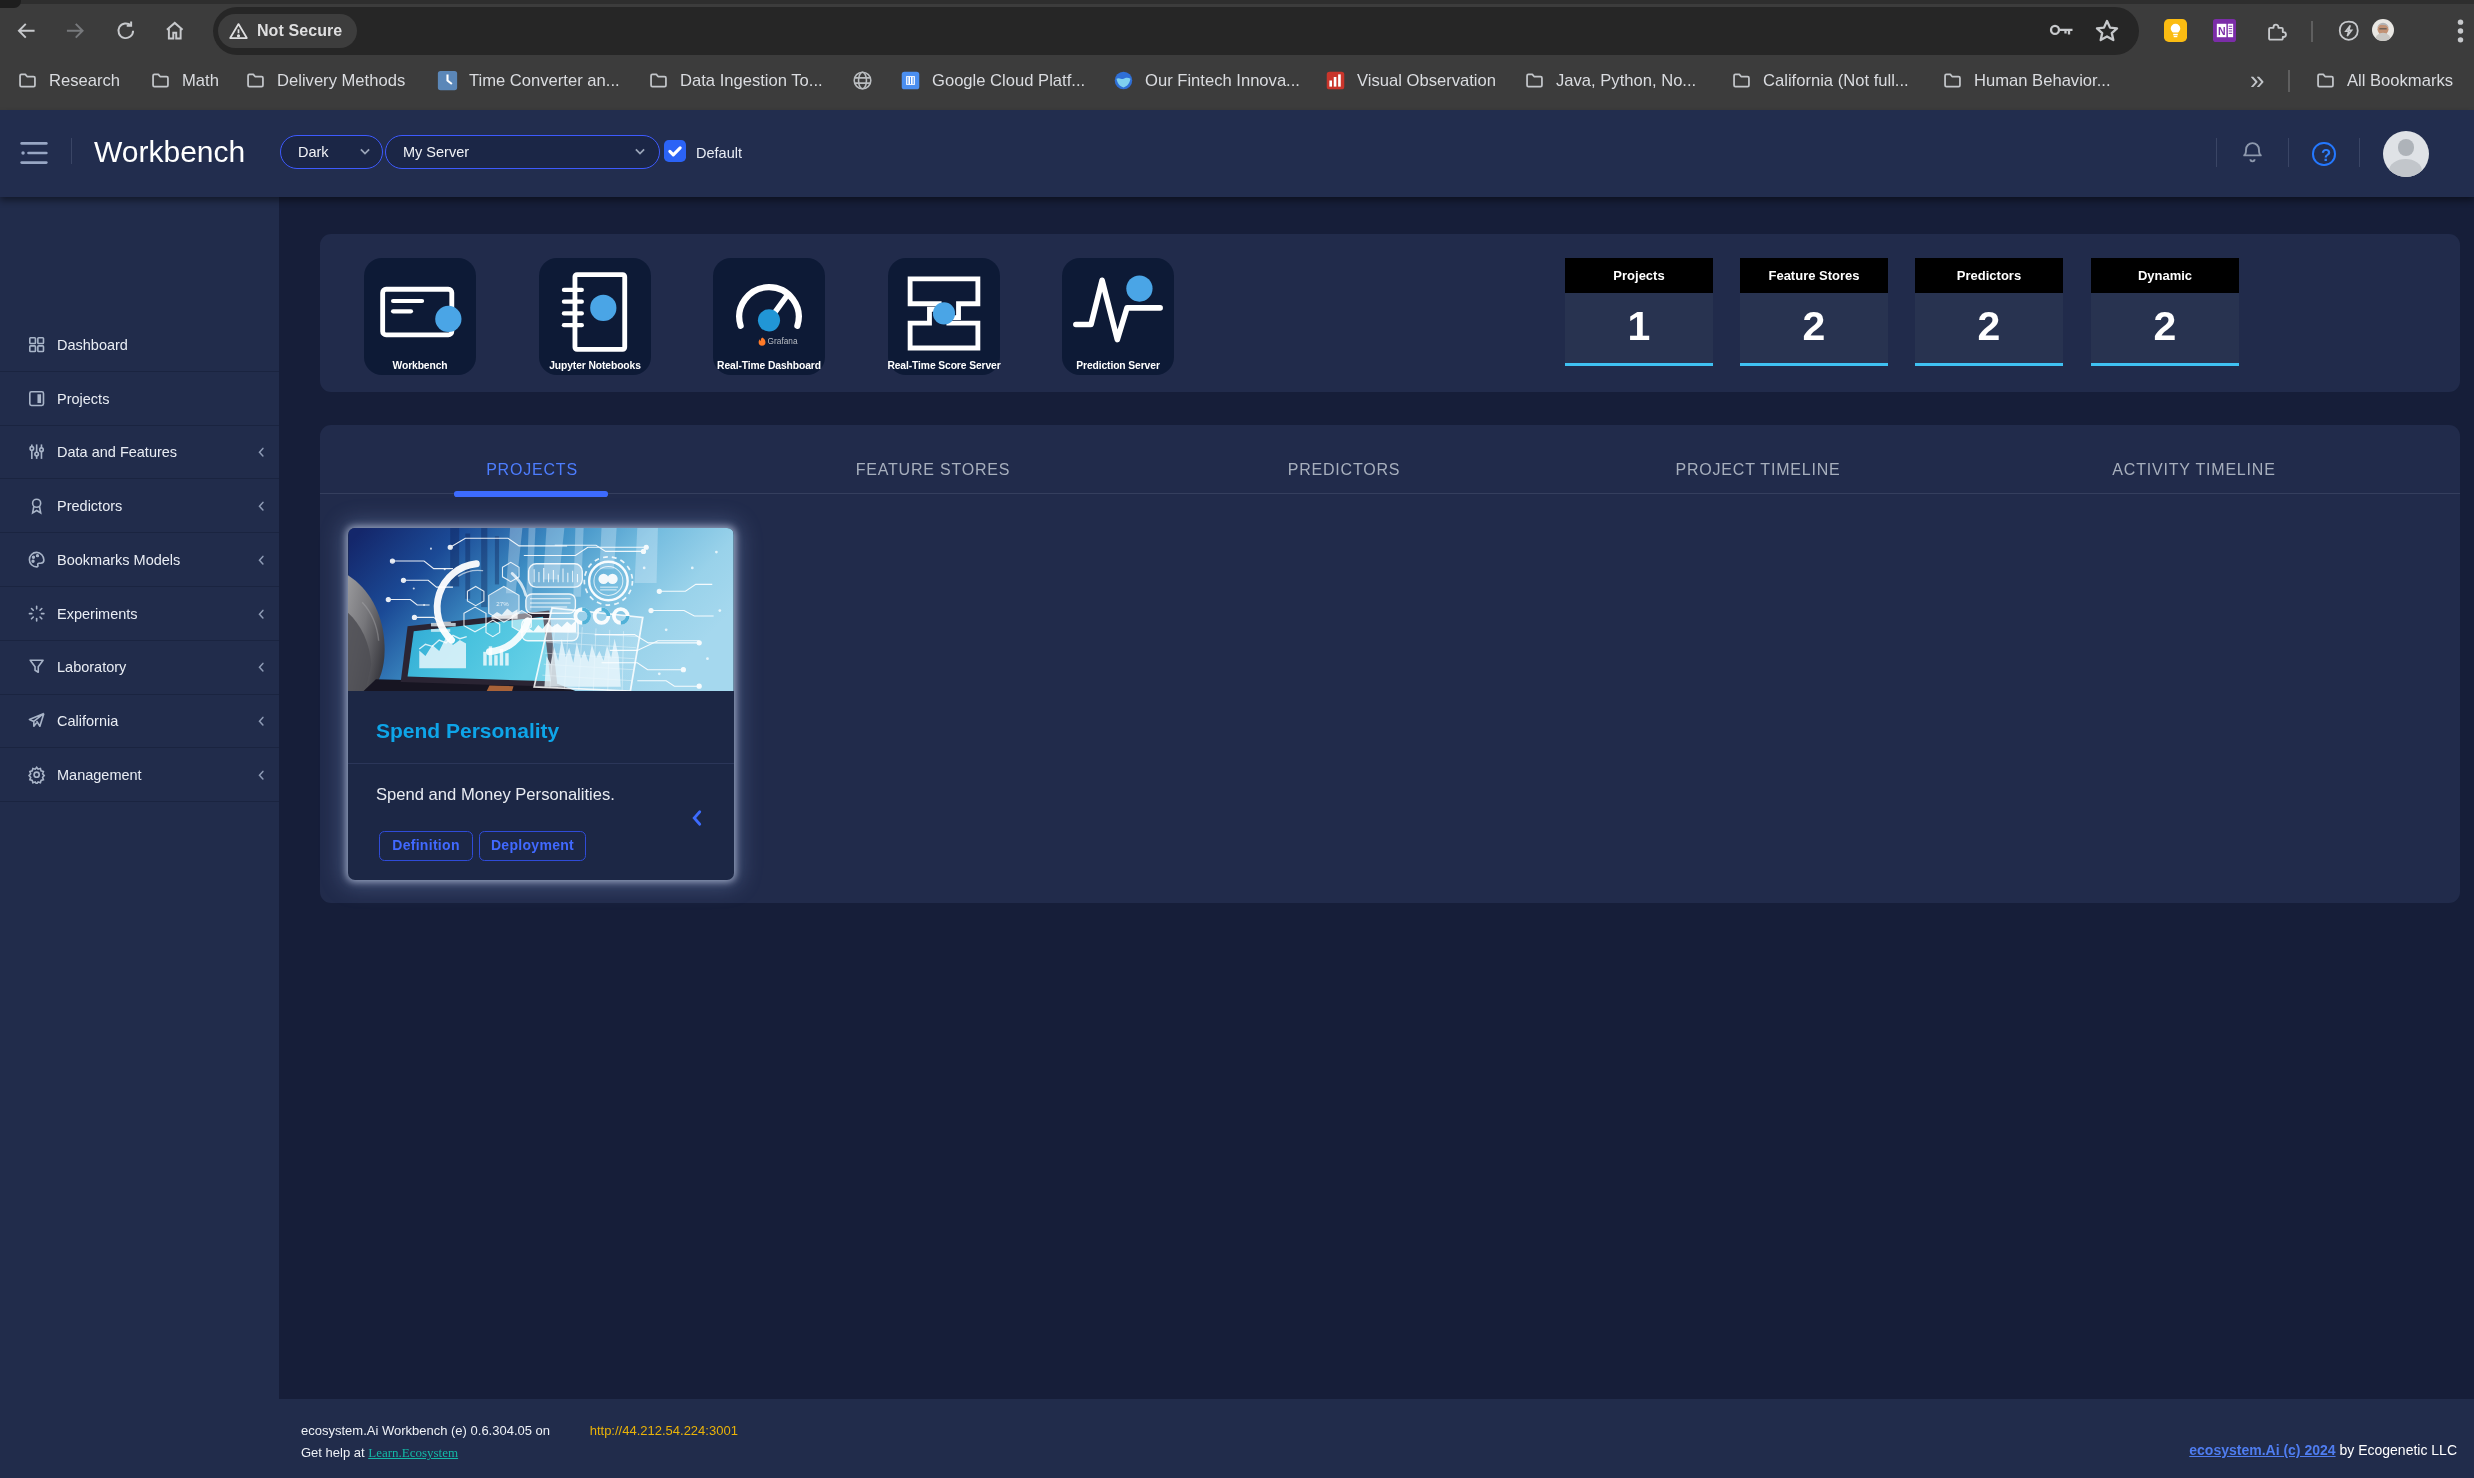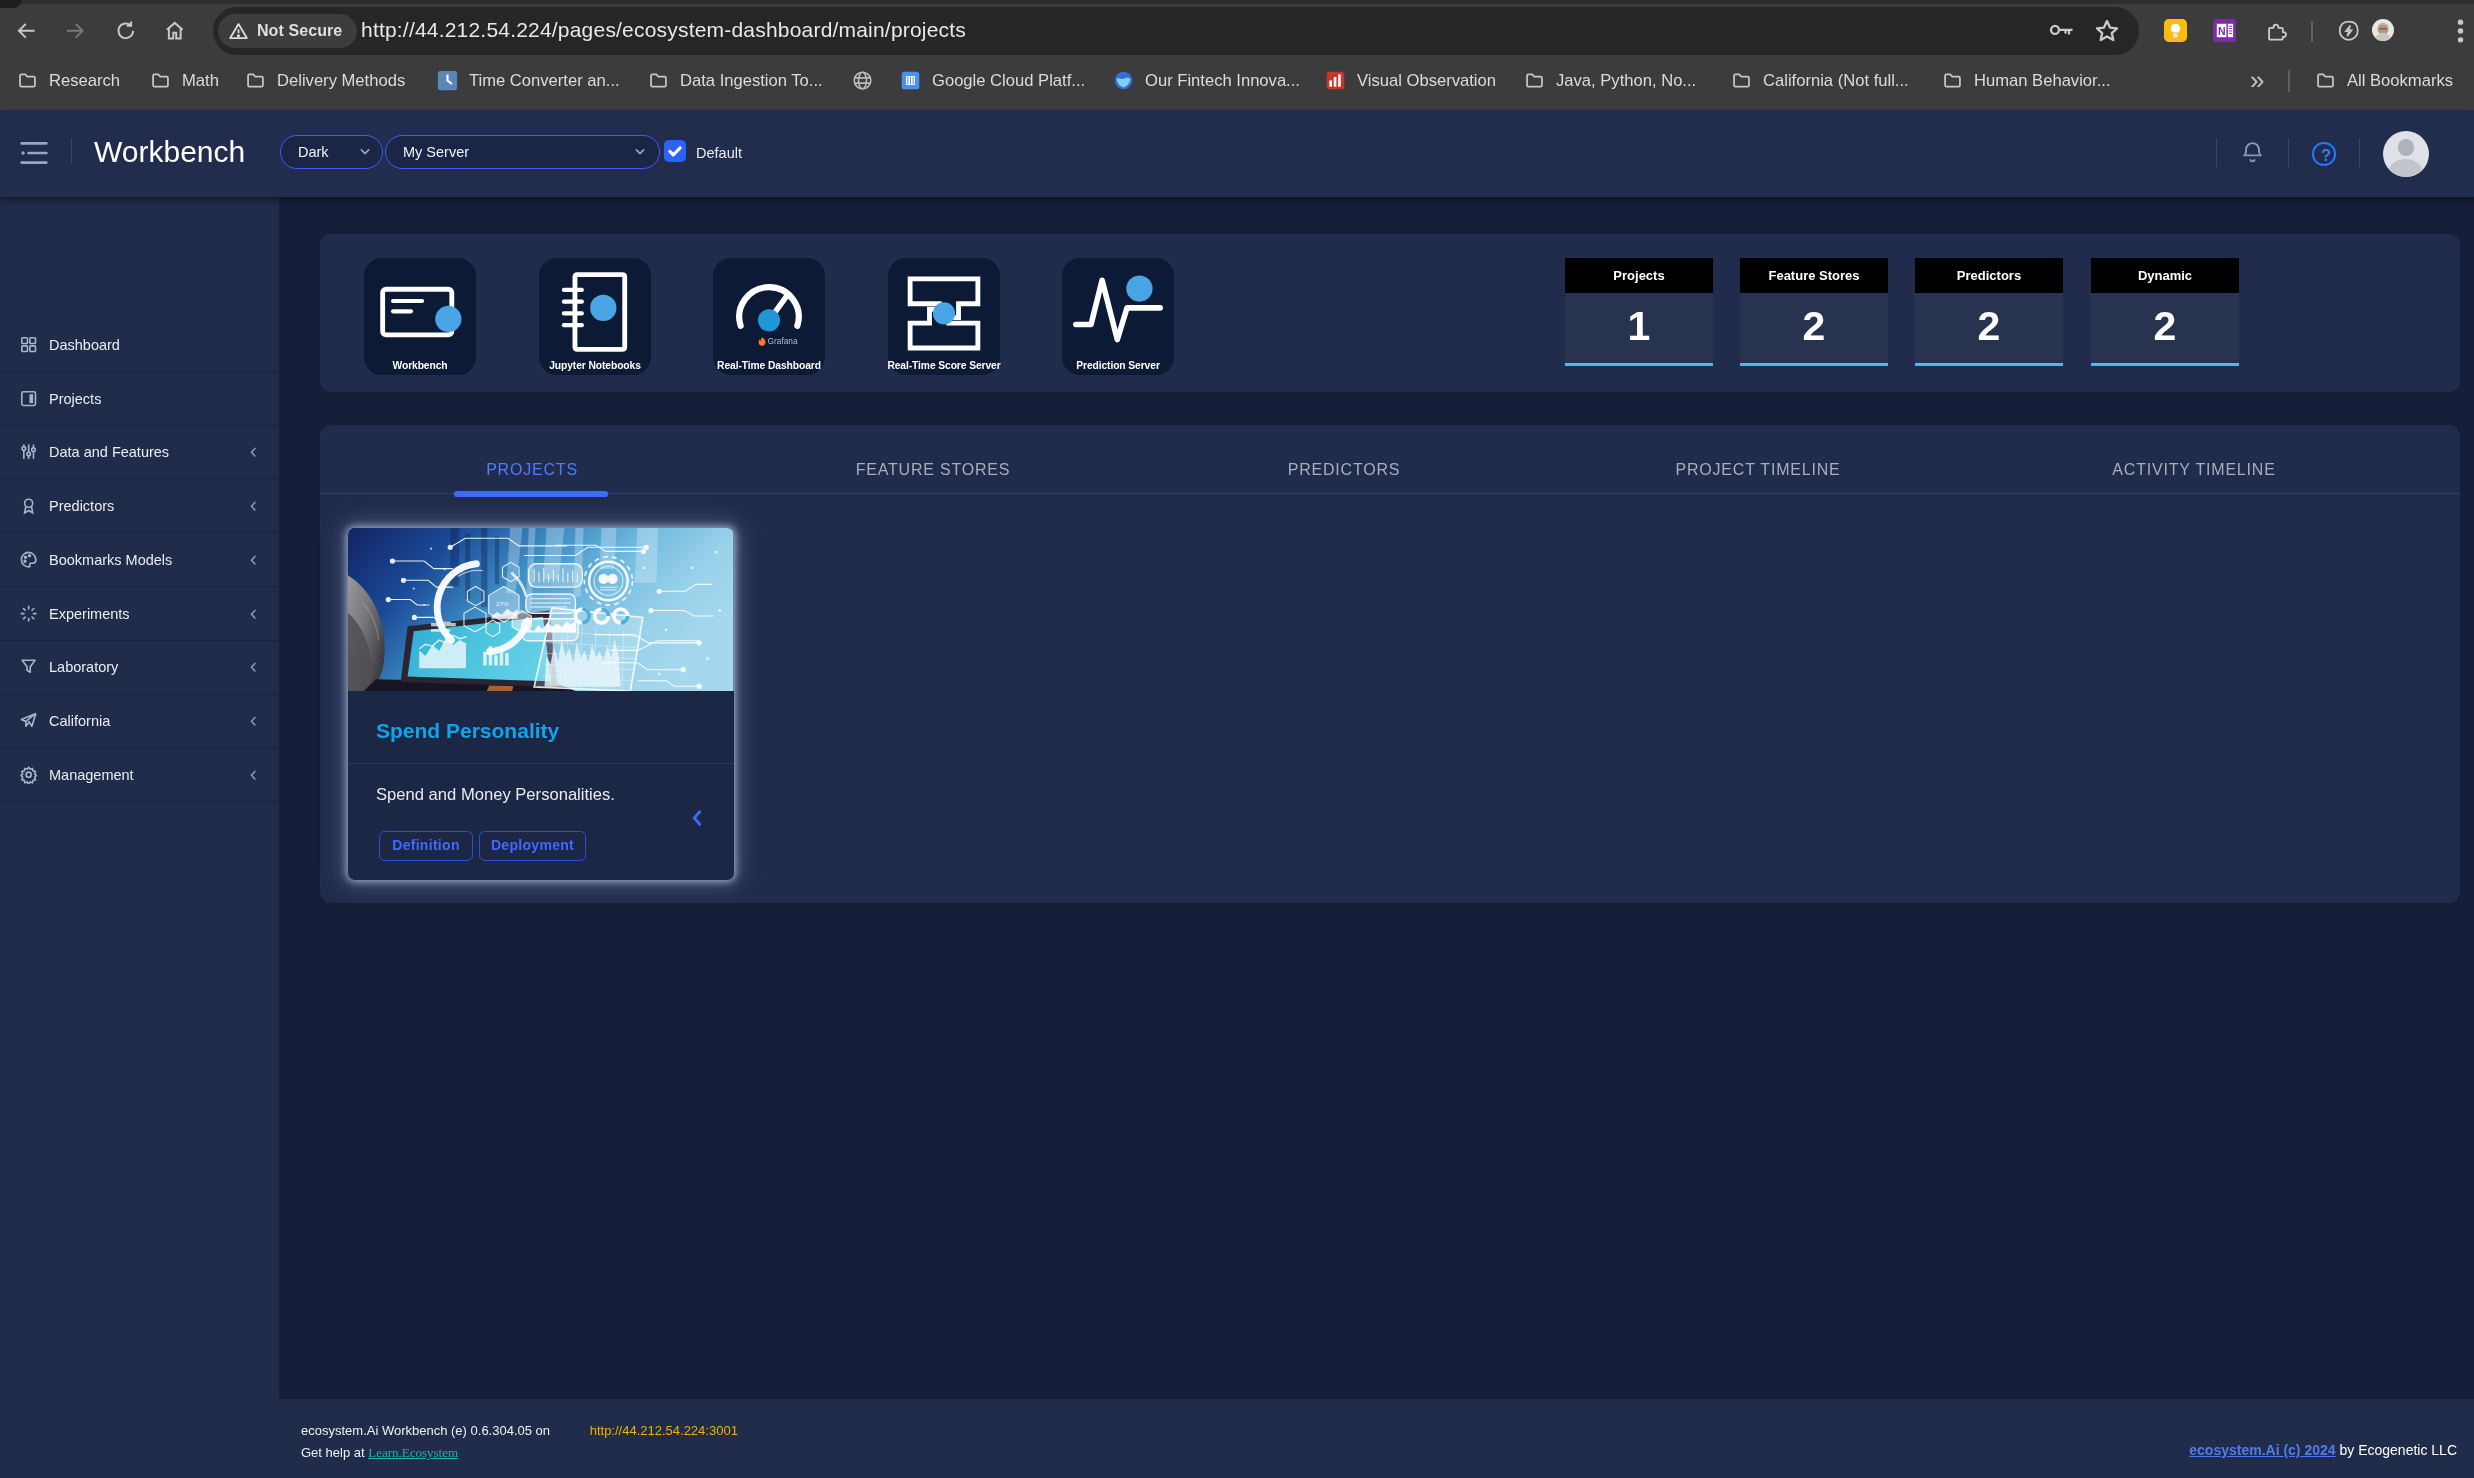--- a/index.html
+++ b/index.html
@@ -18,21 +18,21 @@
 
   
   #appheader { left:0; top:110px; width:2475px; height:87px; background:#222d4e; box-shadow:0 4.1px 7px rgba(0,0,0,0.45); z-index:5; }
   #whead { left:94px; top:0; height:87px; line-height:84px; color:#ffffff; font-size:30px; }
   .sel { position:absolute; top:25px; height:34px; border:1.4px solid #3d5afe; border-radius:17px; background:#1b2646; color:#f0f2f6; font-size:14.5px; }
   .sel .st { position:absolute; left:17px; top:0; height:32px; line-height:32px; }
   .vsep { position:absolute; width:1.4px; background:#3a4565; }
 
   
   #sidebar { left:0; top:197px; width:279px; height:1203px; background:#212c4b; z-index:4; }
-  .mi { position:absolute; left:4px; width:256px; height:54px; }
+  .mi { position:absolute; left:12px; width:256px; height:54px; }
   .mi .txt { position:absolute; left:45px; top:0; height:54px; line-height:54px; color:#e9edf4; font-size:14.5px; }
   .mi svg.ic { position:absolute; left:15px; top:17px; }
   .mi svg.ch { position:absolute; left:243px; top:21px; }
   .mdiv { position:absolute; left:0; width:279px; height:1.4px; background:#1a2440; }
 
   
   #content { left:279px; top:197px; width:2196px; height:1203px; background:#161e39; }
   .panel { position:absolute; left:41px; width:2140px; background:#212b4b; border-radius:11px; }
   #panel1 { top:37px; height:158px; }
   #panel2 { top:228px; height:478px; }
@@ -67,21 +67,20 @@
   <div class="abs" style="left:0;top:0;width:21px;height:7.6px;background:#1e1e1e;border-radius:0 0 7px 0;"></div>
   <div id="omnibox" class="abs"></div>
   <div id="chip" class="abs">
     <svg width="21" height="21" viewBox="0 0 24 24" fill="none" stroke="#dfdfe0" stroke-width="2">
         <path d="M12 3.5 L21.5 19.5 L2.5 19.5 Z" stroke-linejoin="round"></path>
         <line x1="12" y1="9.5" x2="12" y2="14"></line>
         <circle cx="12" cy="16.8" r="0.8" fill="#dfdfe0"></circle>
       </svg>
     <span>Not Secure</span>
   </div>
-  <div id="url" class="abs">http://44.212.54.224/pages/ecosystem-dashboard/main/projects</div>
   <svg class="abs" style="left:14.5px;top:18.6px" width="23.5" height="23.5" viewBox="0 0 24 24" fill="none" stroke="#c7c9cc" stroke-width="2">
       <path d="M20 12 H5 M11 5 L4 12 l7 7"></path>
     </svg>
   <svg class="abs" style="left:63px;top:18.6px" width="23.5" height="23.5" viewBox="0 0 24 24" fill="none" stroke="#77797c" stroke-width="2">
       <path d="M4 12 H19 M13 5 l7 7 -7 7"></path>
     </svg>
   <svg class="abs" style="left:114px;top:18.6px" width="23.5" height="23.5" viewBox="0 0 24 24" fill="none" stroke="#c7c9cc" stroke-width="2">
       <path d="M19.5 12 a7.5 7.5 0 1 1 -2.2 -5.3"></path>
       <path d="M17.5 2.5 v4.5 h-4.5" fill="none"></path>
     </svg>

